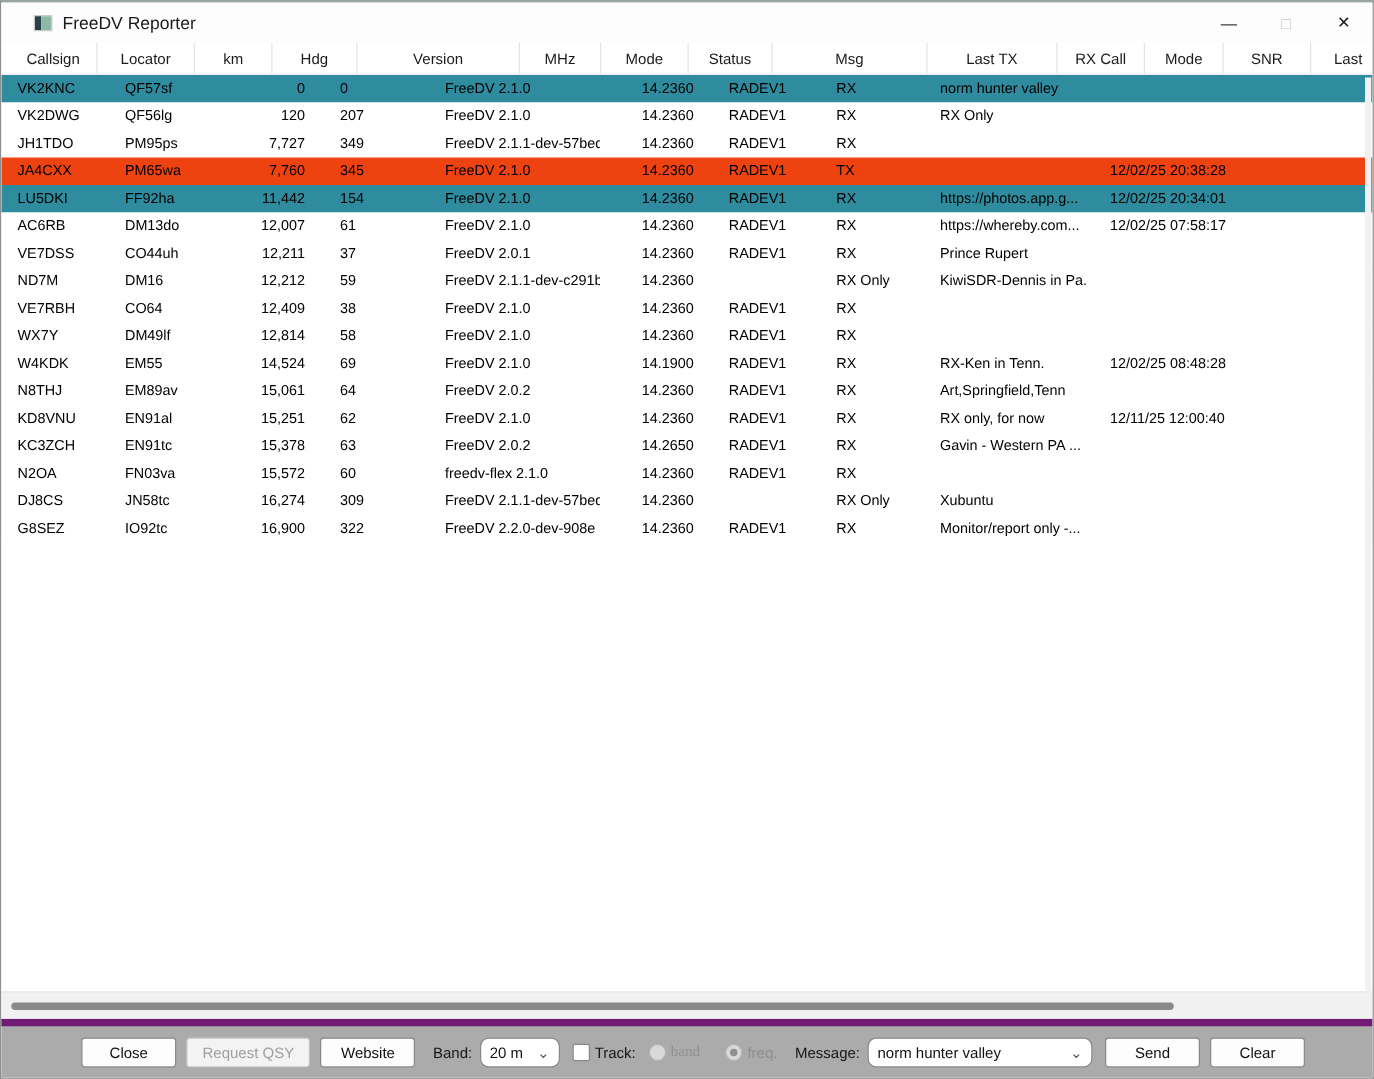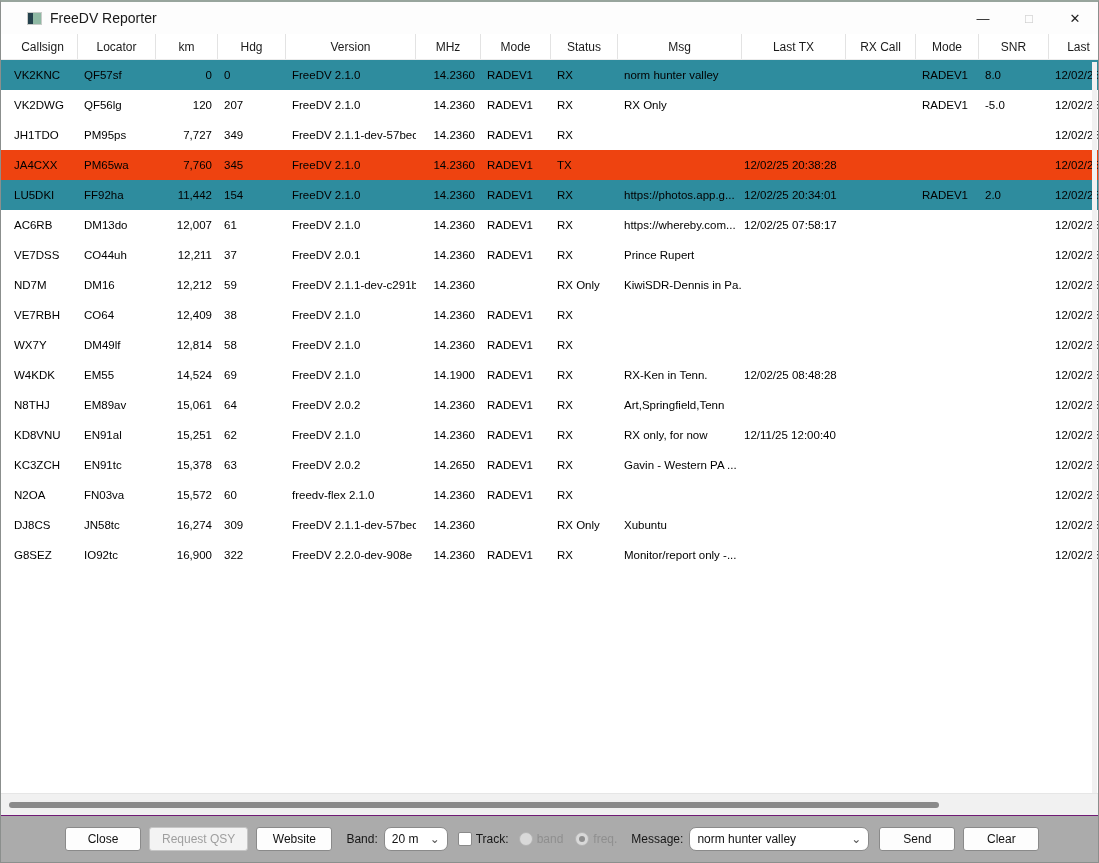--- a/index.html
+++ b/index.html
@@ -27,21 +27,21 @@
     font-size:13px;color:#222;cursor:default;}
   .win-btn.maxi{color:#c4c4c4;}
   
   .thead{display:flex;height:26px;flex:0 0 26px;background:#ffffff;
     border-bottom:1px solid #ececec;overflow:hidden;padding-left:7px;}
   .th{display:flex;align-items:center;justify-content:center;font-size:12px;color:#1b1b1b;
     border-right:1px solid #e3e3e3;flex-shrink:0;position:relative;}
   .sort-caret{position:absolute;top:-3px;left:50%;transform:translateX(-50%);
     font-size:10px;color:#444;line-height:10px;}
   .tbody{display:block;overflow:hidden;}
-  .trow{display:flex;height:30px;align-items:center;background:#ffffff;padding-left:7px;}
+  .trow{display:flex;height:22px;align-items:center;background:#ffffff;padding-left:7px;gap:16px;}
   .trow.hl-teal{background:var(--row-teal);}
   .trow.hl-orange{background:var(--row-orange);}
   .cell{font-size:11.5px;color:#000;padding:0 6px;white-space:nowrap;overflow:hidden;
     flex-shrink:0;}
   .c-callsign{width:70px;align-items:center;}
   .c-locator{width:78px;}
   .c-km{width:62px;text-align:right;}
   .c-hdg{width:68px;text-align:left;}
   .c-version{width:130px;}
   .c-mhz{width:65px;text-align:right;}
@@ -54,21 +54,21 @@
   .c-snr{width:70px;}
   .c-last_update{width:60px;}
   .filler{flex:1 1 auto;background:#ffffff;}
   .vscroll{position:absolute;right:1px;top:60px;bottom:69px;width:5px;background:#f1f1f1;}
   
   .hscroll{height:22px;flex:0 0 22px;background:#f1f1f1;border-top:1px solid #e6e6e6;
     position:relative;}
   .hthumb{position:absolute;left:8px;top:8px;width:930px;height:6px;background:#8a8a8a;
     border-radius:3px;}
   
-  .toolbar{height:47px;flex:0 0 47px;background:#ababab;border-top:1px solid #701a75;
+  .toolbar{height:47px;flex:0 0 47px;background:#ababab;border-top:6px solid #701a75;
     display:flex;align-items:center;padding-left:64px;font-size:12px;}
   .btn{height:24px;min-width:76px;padding:0 12px;background:#fdfdfd;
     border:1px solid #8a8a8a;border-radius:3px;font-size:12px;color:#111;
     font-family:inherit;cursor:default;}
   .btn.disabled{background:#f3f3f3;border-color:#c6c6c6;color:#9f9f9f;}
   .lbl{color:#161616;white-space:nowrap;}
   .lbl.dis{color:#8f8f8f;}
   .select{height:24px;background:#ffffff;border:1px solid #8a8a8a;border-radius:7px;
     display:flex;align-items:center;justify-content:space-between;padding:0 7px;
     font-size:12px;color:#111;}
@@ -76,21 +76,21 @@
   .msg-select{width:180px;}
   .chev{font-size:12px;color:#555;margin-left:6px;line-height:10px;}
   .checkbox{width:14px;height:14px;background:#ffffff;border:1px solid #8a8a8a;
     border-radius:2px;display:inline-block;flex-shrink:0;}
   .radio{width:14px;height:14px;border-radius:50%;background:#d9d9d9;
     border:1px solid #b3b3b3;display:inline-flex;align-items:center;justify-content:center;
     flex-shrink:0;}
   .radio.checked::after{content:"";width:6px;height:6px;border-radius:50%;background:#8f8f8f;}
   
   .mr4{margin-right:4px;}.mr6{margin-right:6px;}.mr8{margin-right:8px;}
-  .mr10{margin-right:10px;}.mr12{margin-right:12px;}.mr14{margin-right:14px;}
+  .mr10{margin-right:10px;}.mr12{margin-right:20px;font-family:Liberation Serif, serif;}.mr14{margin-right:14px;}
 </style>
 </head>
 <body>
 
 <div class="window">
 
   <div class="titlebar">
     <span class="app-icon">
         <span class="ic-l"></span>
         <span class="ic-r"></span>

